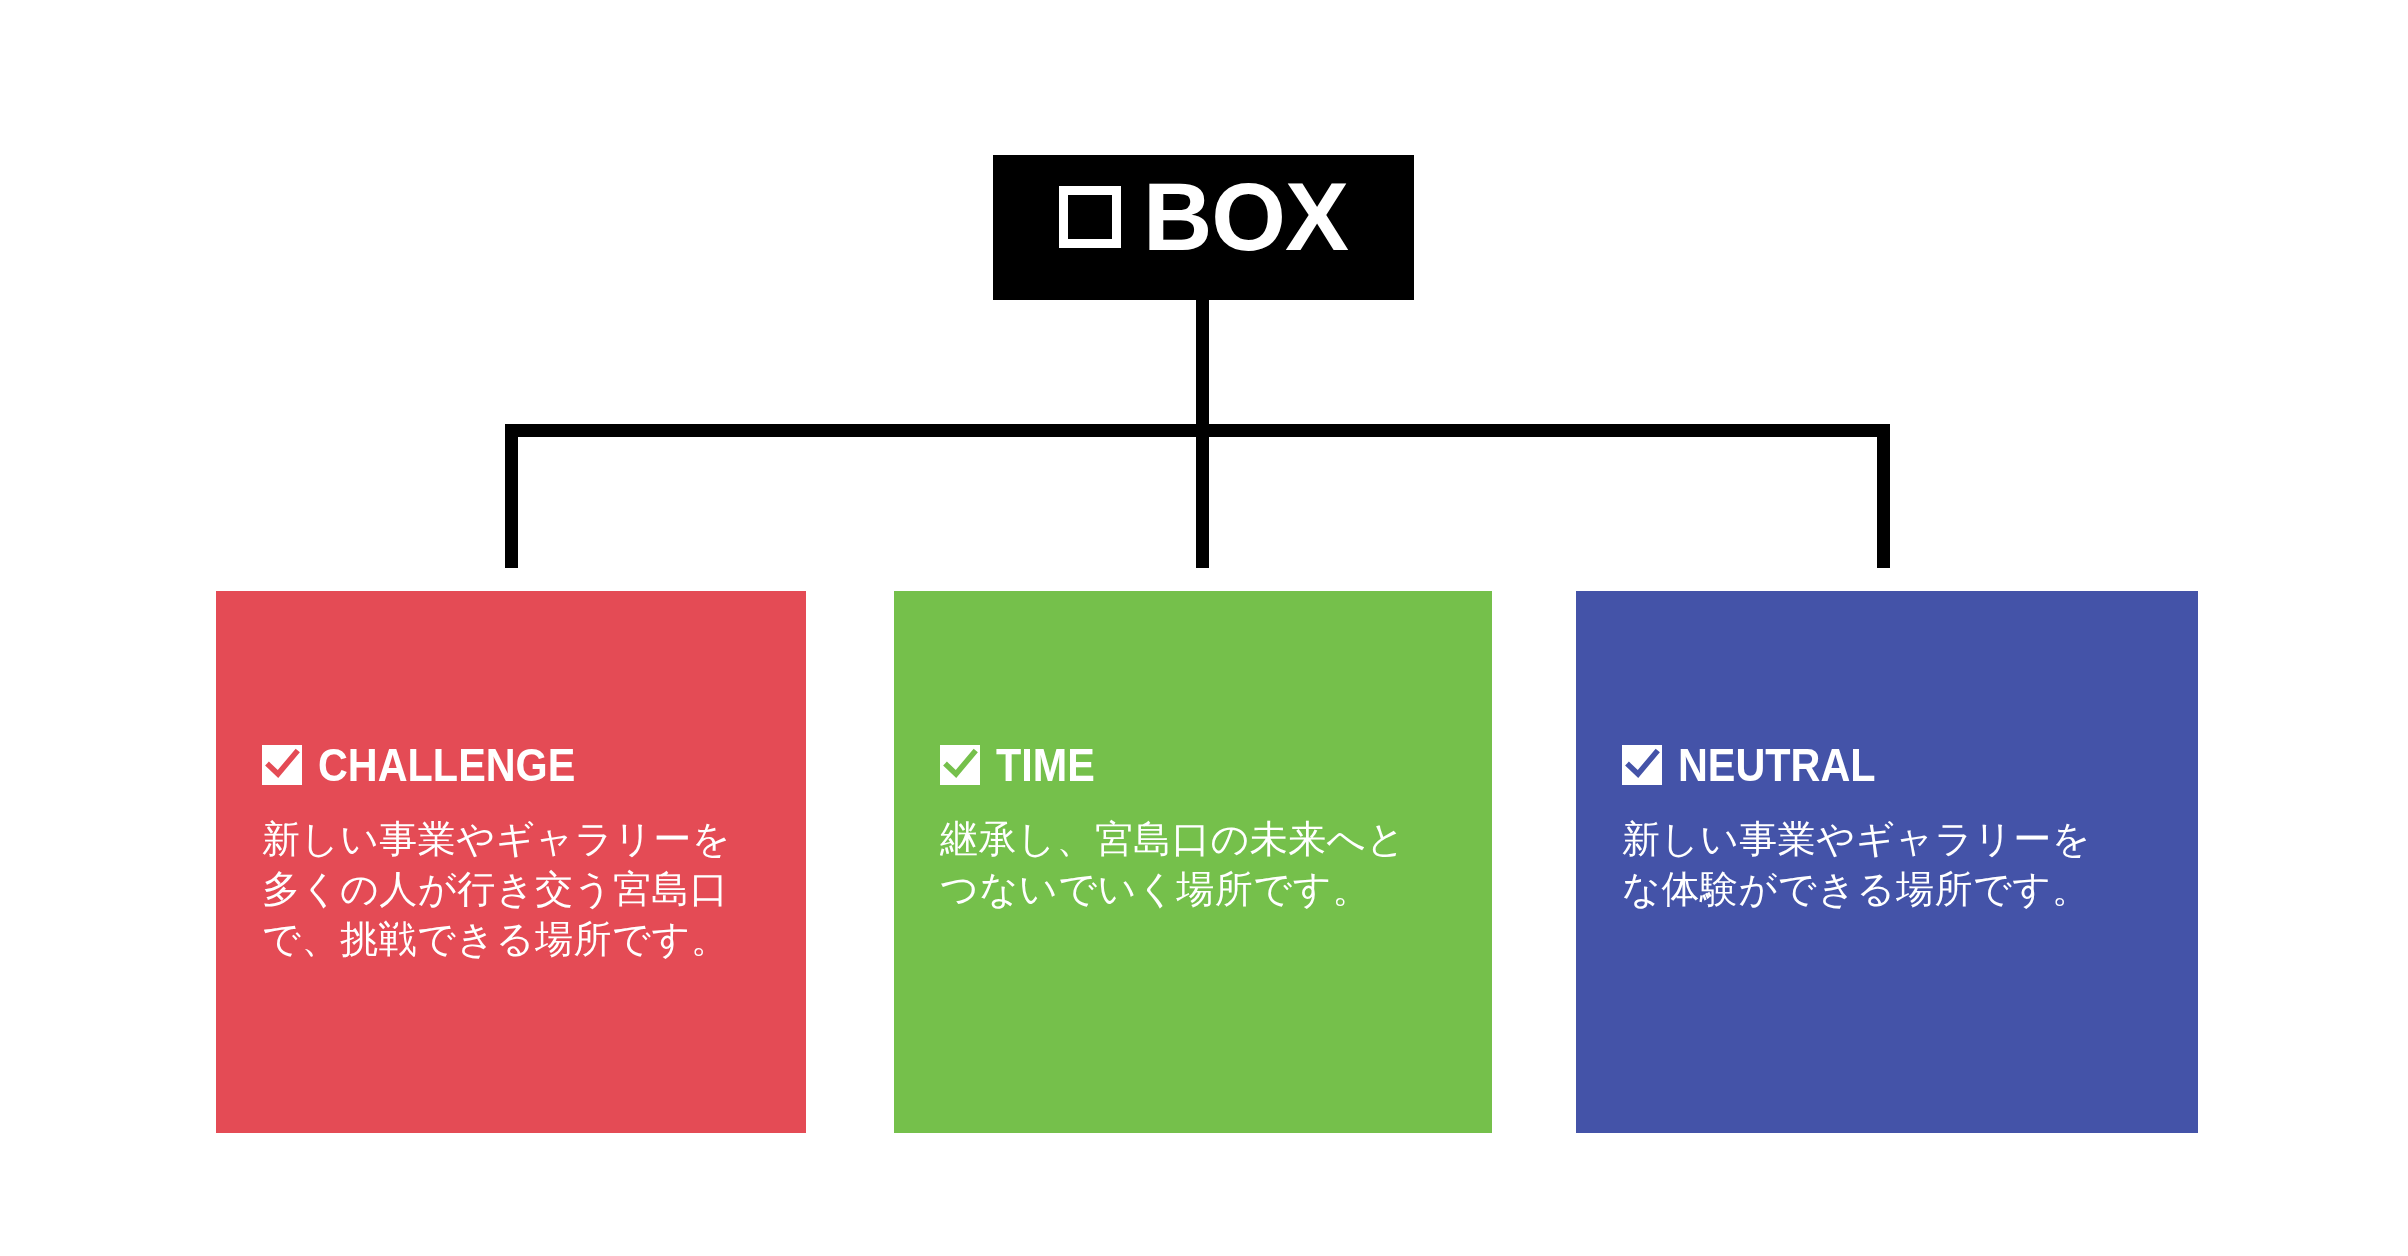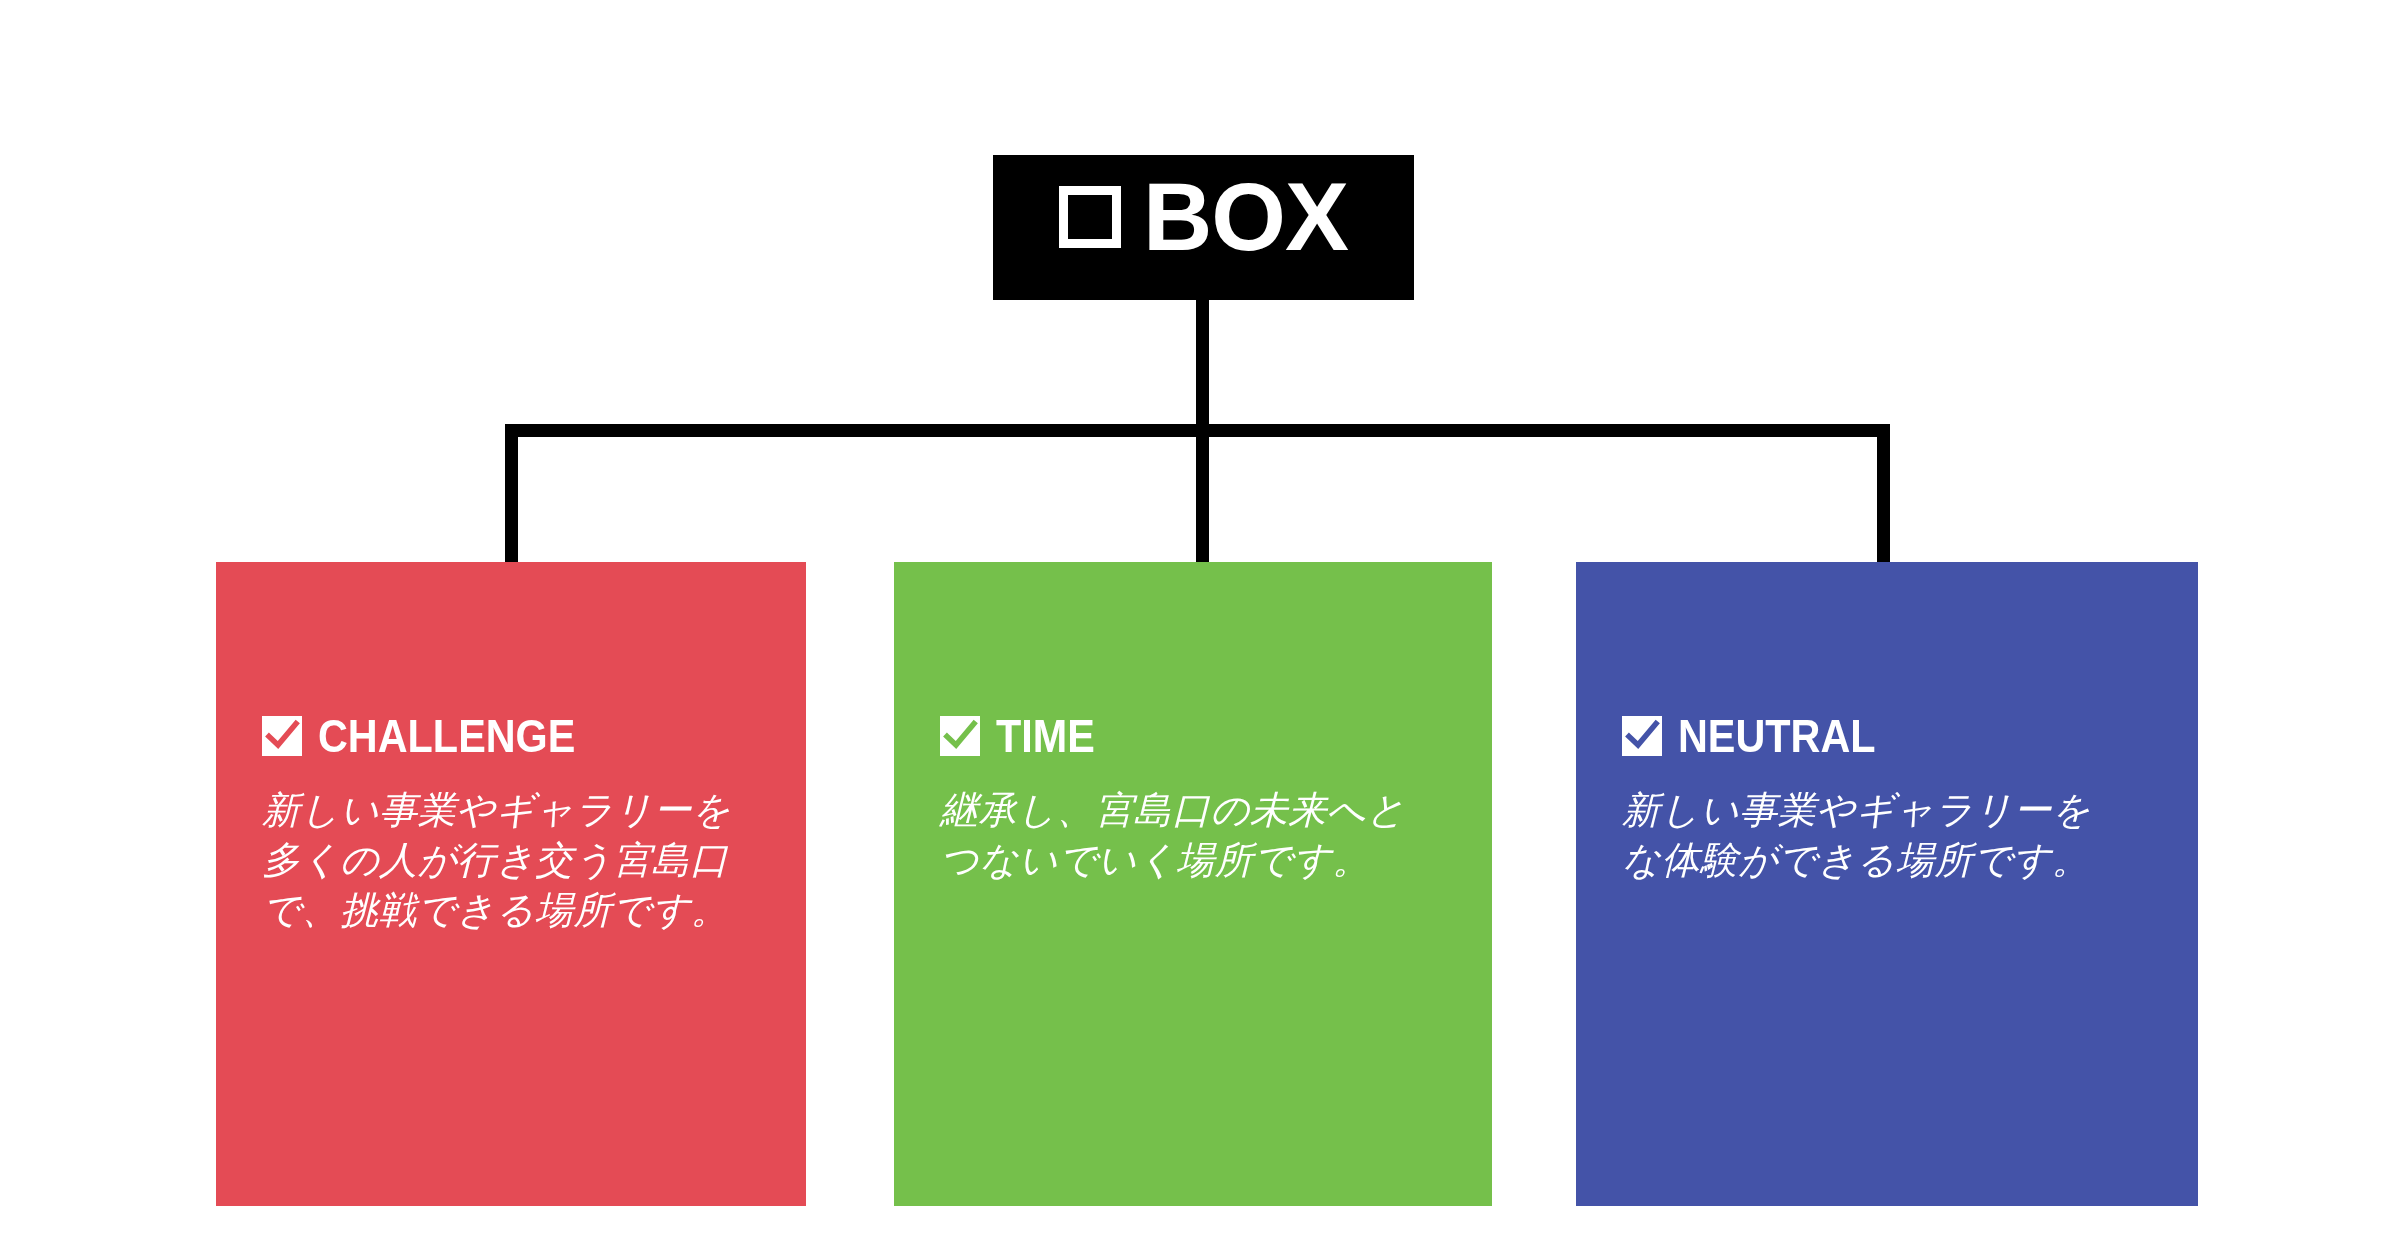--- a/index.html
+++ b/index.html
@@ -58,22 +58,22 @@
   }
   .conn-stem      { left: 1196px; top: 300px;  width: 13px;   height: 131px; }
   .conn-bar       { left: 511px;  top: 424px;  width: 1379px; height: 13px;  }
   .conn-drop-1    { left: 505px;  top: 424px;  width: 13px;   height: 144px; }
   .conn-drop-2    { left: 1196px; top: 424px;  width: 13px;   height: 144px; }
   .conn-drop-3    { left: 1877px; top: 424px;  width: 13px;   height: 144px; }
 
   
   .card {
     position: absolute;
-    top: 562px;
-    height: 644px;
+    top: 591px;
+    height: 542px;
     box-sizing: border-box;
     padding: 150px 0 0 46px;
   }
   .card-1 { left: 216px;  width: 590px; }
   .card-2 { left: 894px;  width: 598px; }
   .card-3 { left: 1576px; width: 622px; }
 
   .card-heading {
     display: flex;
     align-items: center;
@@ -99,21 +99,20 @@
   .card-body {
     color: #ffffff;
     font-size: 38px;
     font-weight: 400;
     line-height: 1.32;
     letter-spacing: 0.5px;
   }
   .card-body-line {
     display: block;
     white-space: nowrap;
-    font-style: italic;
   }
 </style>
 </head>
 <body>
 
 <div id="canvas" style="width: 2408px; height: 1256px; background: rgb(255, 255, 255);">
 
   <div class="root-node" style="background: rgb(0, 0, 0); color: rgb(255, 255, 255);">
     <span class="root-checkbox"></span>
     <span class="root-label">BOX</span>

